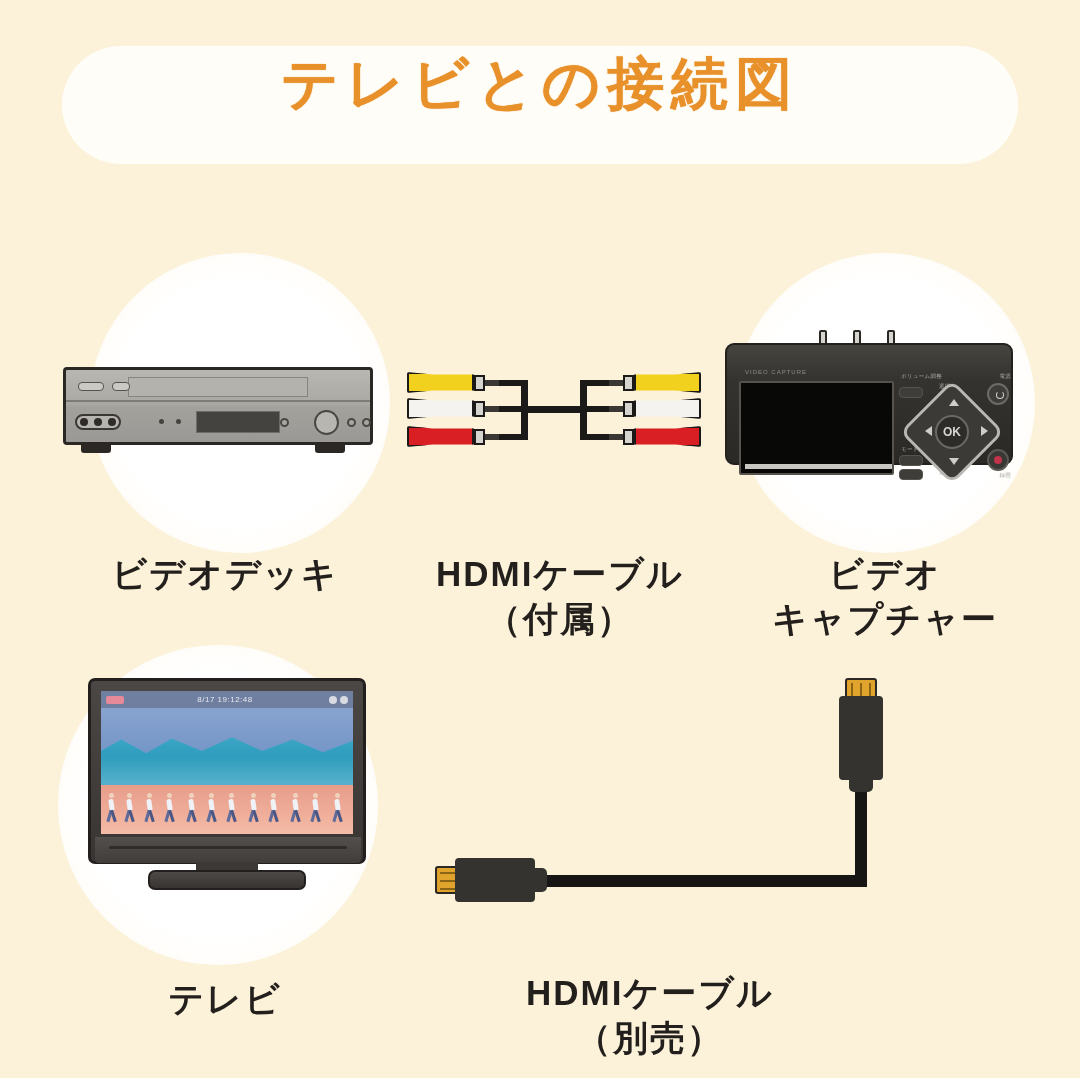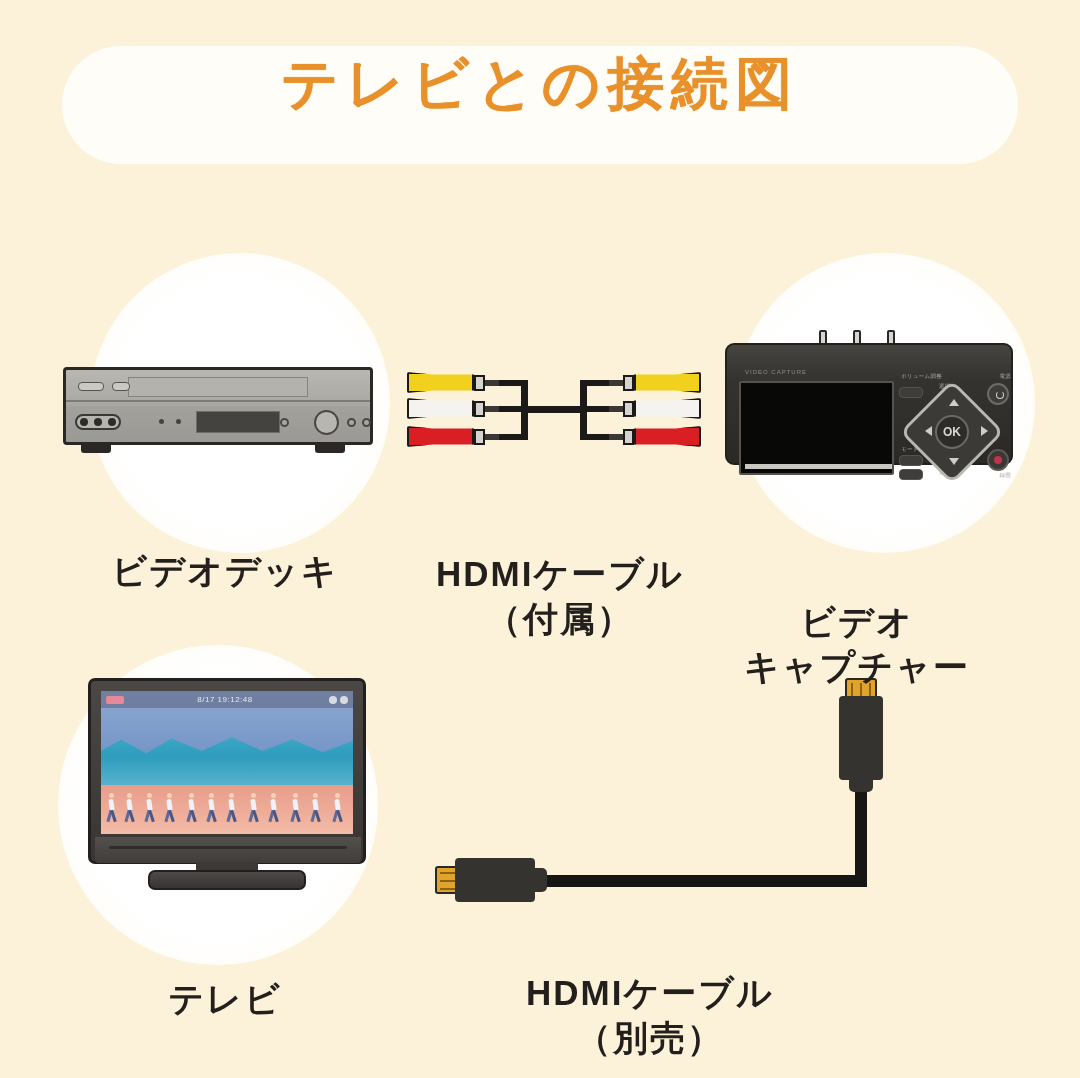--- a/index.html
+++ b/index.html
@@ -31,23 +31,23 @@
   .glow.g1{ left:90px;  top:253px; width:300px; height:300px; }
   .glow.g2{ left:735px; top:253px; width:300px; height:300px; }
   .glow.g3{ left:58px;  top:645px; width:320px; height:320px; }
 
   
   .caption{
     position:absolute; text-align:center;
     color:#231F1C; font-weight:bold; font-size:35px; line-height:1.28;
     letter-spacing:2px; white-space:pre-line;
   }
-  .cap-vcr { left:60px;  top:552px; width:330px;font-family:Liberation Mono, monospace; }
+  .cap-vcr { left:60px;  top:552px; width:330px; }
   .cap-rca { left:395px; top:552px; width:330px; }
-  .cap-cap { left:692px; top:552px; width:330px;margin-top:48px; }
+  .cap-cap { left:720px; top:552px; width:330px; }
   .cap-tv  { left:60px;  top:977px; width:330px; }
   .cap-hdmi{ left:430px; top:971px; width:440px; }
 
   
   .vcr{ position:absolute; left:63px; top:363px; width:310px; height:95px; }
   .vcr-body{
     position:absolute; left:0; top:4px; width:310px; height:78px;
     background:linear-gradient(180deg,#b9b7b2 0%,#aaa8a3 48%,#a3a19c 52%,#9b9995 100%);
     border:3px solid #2a2724; border-radius:4px;
   }

